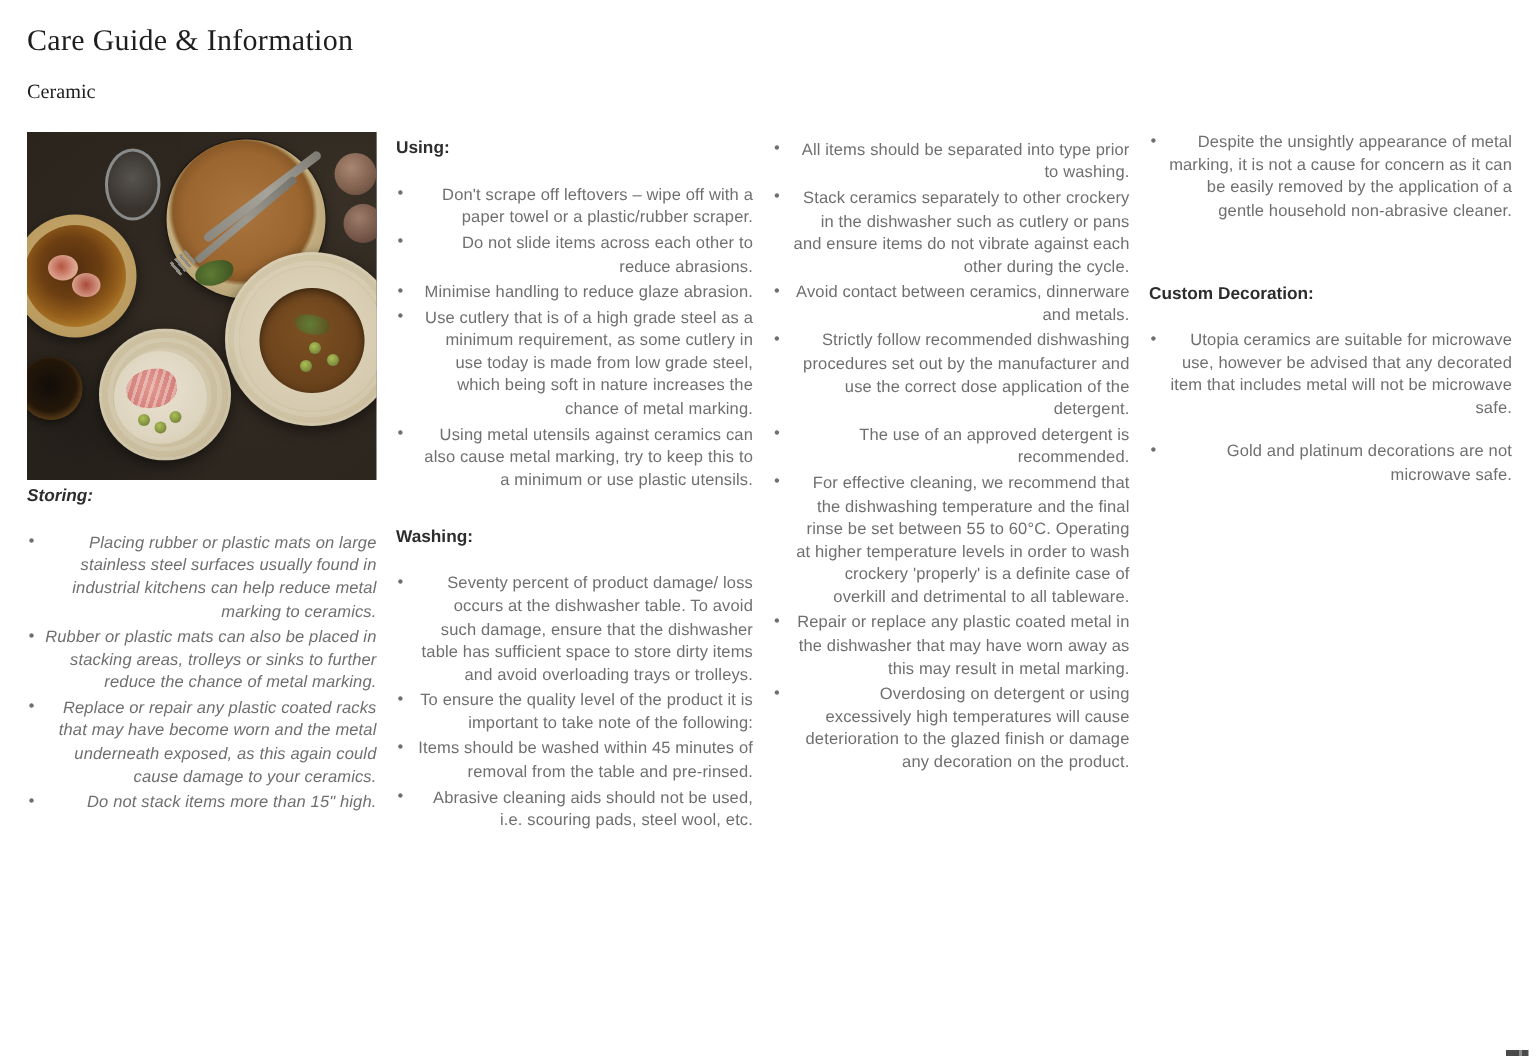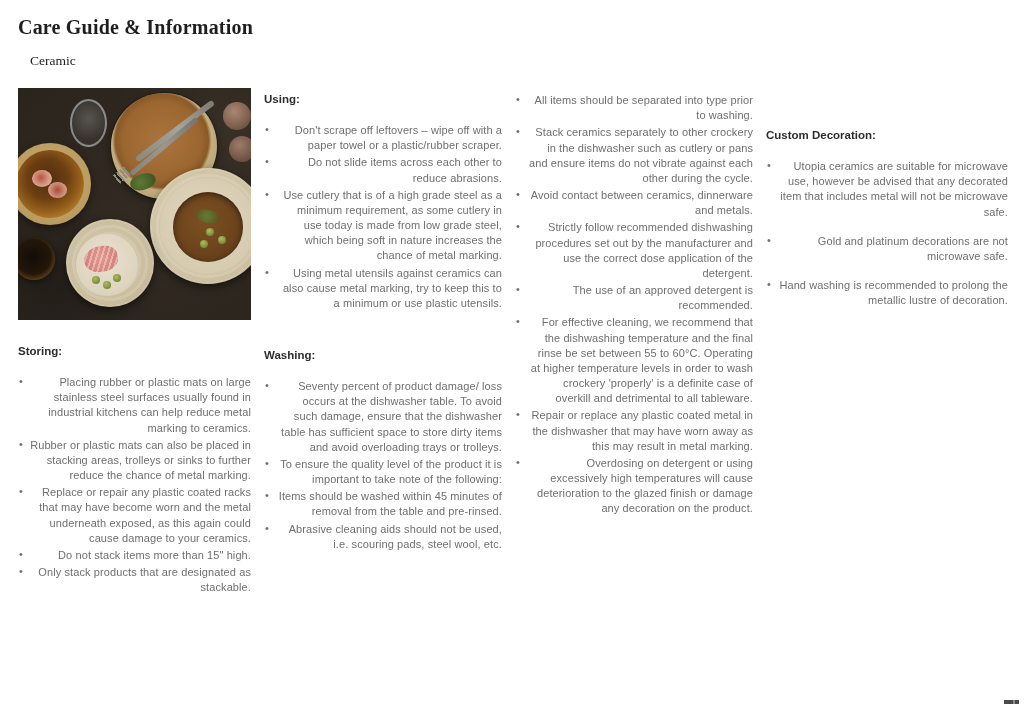--- a/index.html
+++ b/index.html
@@ -5,42 +5,42 @@
   html,body{margin:0;padding:0;}
   body{
     width:1024px;height:704px;position:relative;overflow:hidden;
     background:#ffffff;
     font-family:"Liberation Sans","DejaVu Sans",sans-serif;
     -webkit-font-smoothing:antialiased;
   }
   .header{position:absolute;left:18px;top:16px;}
   .title{
     font-family:"Liberation Serif","DejaVu Serif",serif;
-    font-size:20px;font-weight:700;color:#1e1e1e;letter-spacing:.2px;margin:0;
+    font-size:20px;font-weight:400;color:#1e1e1e;letter-spacing:.2px;margin:0;
   }
   .subtitle{
     font-family:"Liberation Serif","DejaVu Serif",serif;
-    font-size:13.5px;font-weight:400;color:#1e1e1e;margin:14px 0 0 12px;
+    font-size:13.5px;font-weight:400;color:#1e1e1e;margin:14px 0 0 0;
   }
   .columns{
     position:absolute;left:18px;top:88px;width:990px;
     display:grid;grid-template-columns:233px 238px 238px 242px;column-gap:13px;
   }
   .sec-heading{
     font-size:11.5px;font-weight:bold;color:#2d2d2d;margin:0 0 18px 0;padding-top:5px;
   }
   ul.bullets{list-style:none;margin:0;padding:0;}
   ul.bullets li{
     position:relative;padding-left:12px;margin:0 0 2px 0;
     font-size:11px;line-height:1.38;color:#6f6f6f;letter-spacing:.1px;text-align:right;
   }
   ul.bullets li::before{content:"•";position:absolute;left:1px;top:-1px;color:#6f6f6f;}
   ul.bullets.spaced li{margin-bottom:14px;}
-  .mt-storing{margin-top:20px;}
-  .mt-washing{margin-top:33px;}
+  .mt-storing{font-style:italic;}
+  .mt-washing{margin-top:19px;}
   .mt-custom{margin-top:36px;}
   .col3-pad{padding-top:5px;}
 
   
   .photo{
     position:relative;width:233px;height:232px;overflow:hidden;
     background:
       radial-gradient(140px 120px at 15% 85%, #231e19 0%, transparent 70%),
       radial-gradient(160px 140px at 90% 20%, #383026 0%, transparent 75%),
       radial-gradient(200px 180px at 55% 55%, #332b23 0%, #2a241d 100%);
@@ -185,31 +185,31 @@
       <div class="shaker1"></div>
       <div class="shaker2"></div>
     </div>
     <div class="mt-storing">
       <div class="sec-heading">Storing:</div>
       <ul class="bullets">
           <li>Placing rubber or plastic mats on large stainless steel surfaces usually found in industrial kitchens can help reduce metal marking to ceramics.</li>
           <li>Rubber or plastic mats can also be placed in stacking areas, trolleys or sinks to further reduce the chance of metal marking.</li>
           <li>Replace or repair any plastic coated racks that may have become worn and the metal underneath exposed, as this again could cause damage to your ceramics.</li>
           <li>Do not stack items more than 15" high.</li>
-          <li>Only stack products that are designated as stackable.</li>
         </ul>
     </div>
   </div>
 
   <div>
     <div>
       <div class="sec-heading">Using:</div>
       <ul class="bullets">
           <li>Don't scrape off leftovers – wipe off with a paper towel or a plastic/rubber scraper.</li>
           <li>Do not slide items across each other to reduce abrasions.</li>
+          <li>Minimise handling to reduce glaze abrasion.</li>
           <li>Use cutlery that is of a high grade steel as a minimum requirement, as some cutlery in use today is made from low grade steel, which being soft in nature increases the chance of metal marking.</li>
           <li>Using metal utensils against ceramics can also cause metal marking, try to keep this to a minimum or use plastic utensils.</li>
         </ul>
     </div>
     <div class="mt-washing">
       <div class="sec-heading">Washing:</div>
       <ul class="bullets">
           <li>Seventy percent of product damage/ loss occurs at the dishwasher table. To avoid such damage, ensure that the dishwasher table has sufficient space to store dirty items and avoid overloading trays or trolleys.</li>
           <li>To ensure the quality level of the product it is important to take note of the following:</li>
           <li>Items should be washed within 45 minutes of removal from the table and pre-rinsed.</li>
@@ -227,27 +227,27 @@
         <li>The use of an approved detergent is recommended.</li>
         <li>For effective cleaning, we recommend that the dishwashing temperature and the final rinse be set between 55 to 60°C. Operating at higher temperature levels in order to wash crockery 'properly' is a definite case of overkill and detrimental to all tableware.</li>
         <li>Repair or replace any plastic coated metal in the dishwasher that may have worn away as this may result in metal marking.</li>
         <li>Overdosing on detergent or using excessively high temperatures will cause deterioration to the glazed finish or damage any decoration on the product.</li>
       </ul>
   </div>
 
   <div>
     <div>
       <ul class="bullets">
+          <li>Despite the unsightly appearance of metal marking, it is not a cause for concern as it can be easily removed by the application of a gentle household non-abrasive cleaner.</li>
         </ul>
     </div>
     <div class="mt-custom">
       <div class="sec-heading">Custom Decoration:</div>
       <ul class="bullets spaced">
           <li>Utopia ceramics are suitable for microwave use, however be advised that any decorated item that includes metal will not be microwave safe.</li>
           <li>Gold and platinum decorations are not microwave safe.</li>
-          <li>Hand washing is recommended to prolong the metallic lustre of decoration.</li>
         </ul>
     </div>
   </div>
 
 </div>
 
 <div class="corner-mark"></div>
 
 </body></html>

